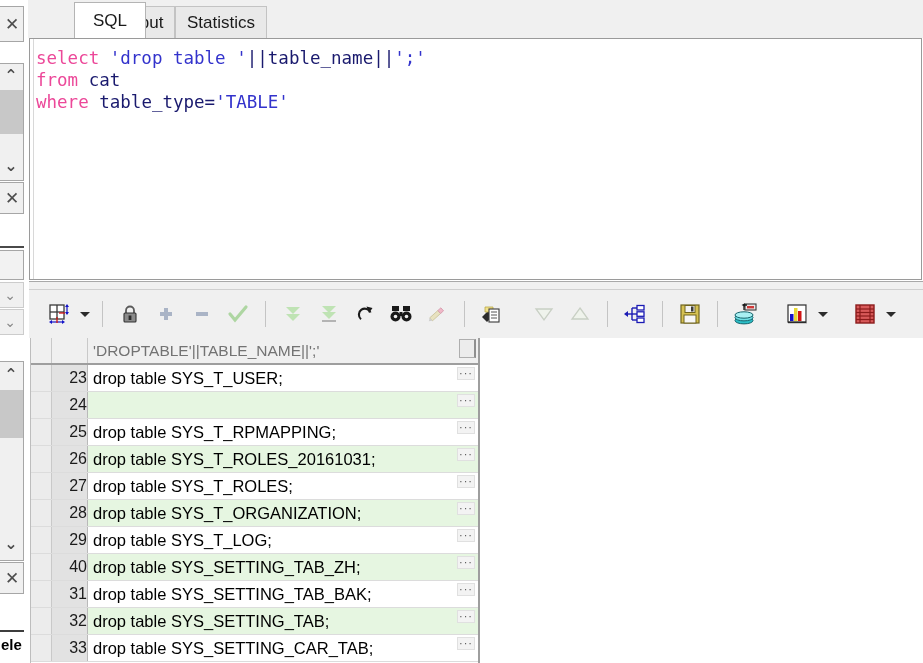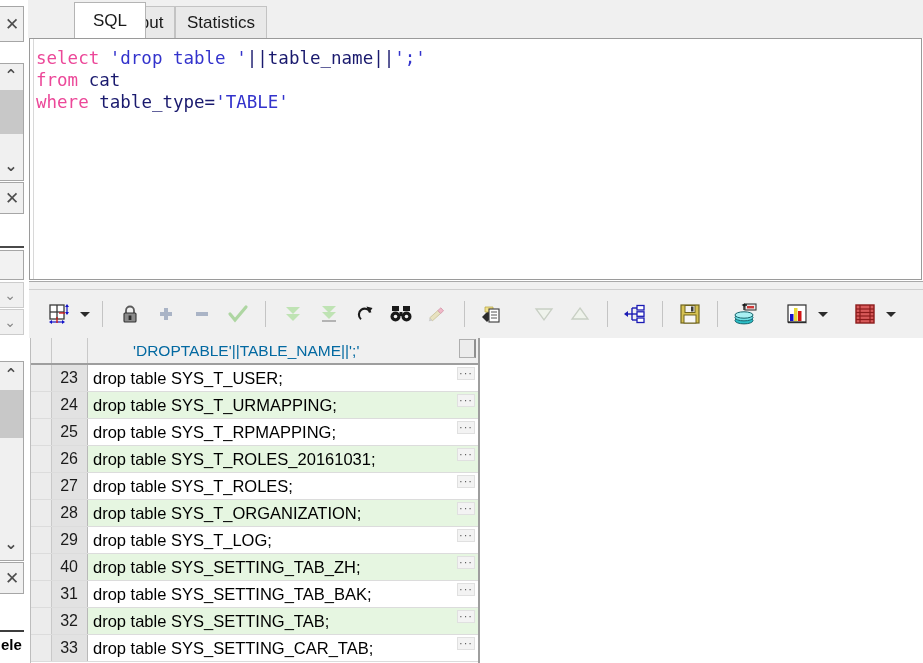--- a/index.html
+++ b/index.html
@@ -180,27 +180,26 @@
     width: 36px; height: 100%;
     border-right: 1px solid #c9c9c9;
     background: #f0f0f0;
     box-sizing: border-box;
   }
   .hcell-col {
     flex: 1; height: 100%;
     display: flex; align-items: center;
     padding-left: 5px;
     font-size: 15.5px;
-    color: #0369a1;
+    color: #737373;
     background: #f0f0f0;
     box-sizing: border-box;
     overflow: hidden;
     white-space: nowrap;
     cursor: default;
-    margin-left: 40px;
   }
   .hcorner {
     position: absolute;
     right: 2px; top: 1px;
     width: 17px; height: 19px;
     background: #ececec;
     border: 1px solid #aeaeae;
     border-right: 2px solid #8f8f8f;
     box-sizing: border-box;
   }
@@ -219,21 +218,21 @@
     background: #ececec;
     border-right: 1px solid #c9c9c9;
     box-sizing: border-box;
   }
   .c-num {
     width: 36px;
     background: #e2e2e2;
     border-right: 1px solid #b9b9b9;
     box-sizing: border-box;
     display: flex; align-items: center; justify-content: flex-end;
-    padding-right: 9px;
+    padding-right: 0;
     font-size: 16px;
     color: #1b1b1b;
   }
   .c-val {
     flex: 1;
     display: flex; align-items: center;
     padding-left: 5px;
     font-size: 16.5px;
     color: #000;
     white-space: nowrap;
@@ -523,21 +522,20 @@
     <div id="grid-body">
         <div class="row odd">
           <div class="c-sel"></div>
           <div class="c-num">23</div>
           <div class="c-val">drop table SYS_T_USER;</div>
           <div class="ell">···</div>
         </div>
         <div class="row even">
           <div class="c-sel"></div>
           <div class="c-num">24</div>
-          <div class="c-val">drop table SYS_T_URMAPPING;</div>
           <div class="ell">···</div>
         </div>
         <div class="row odd">
           <div class="c-sel"></div>
           <div class="c-num">25</div>
           <div class="c-val">drop table SYS_T_RPMAPPING;</div>
           <div class="ell">···</div>
         </div>
         <div class="row even">
           <div class="c-sel"></div>

